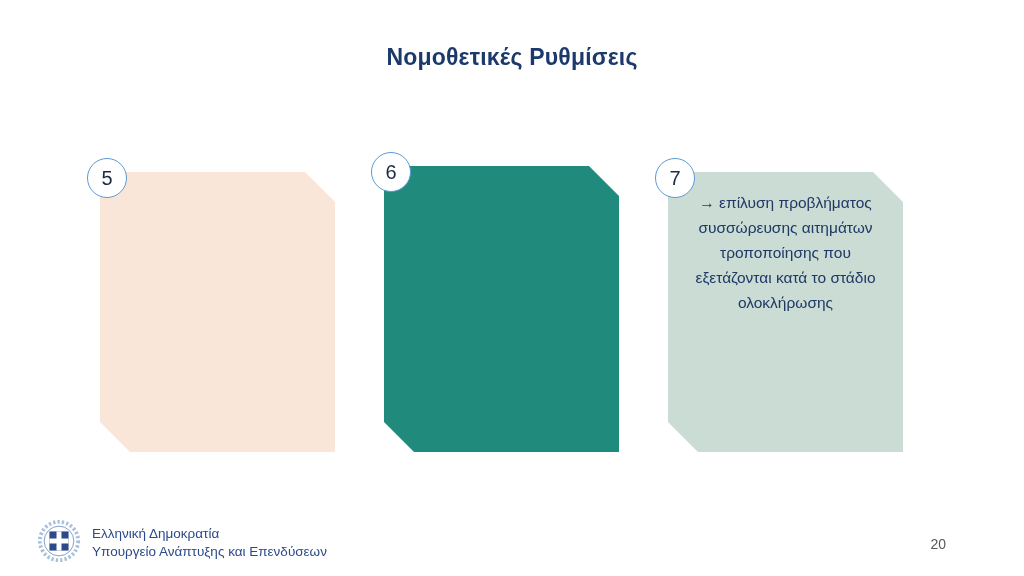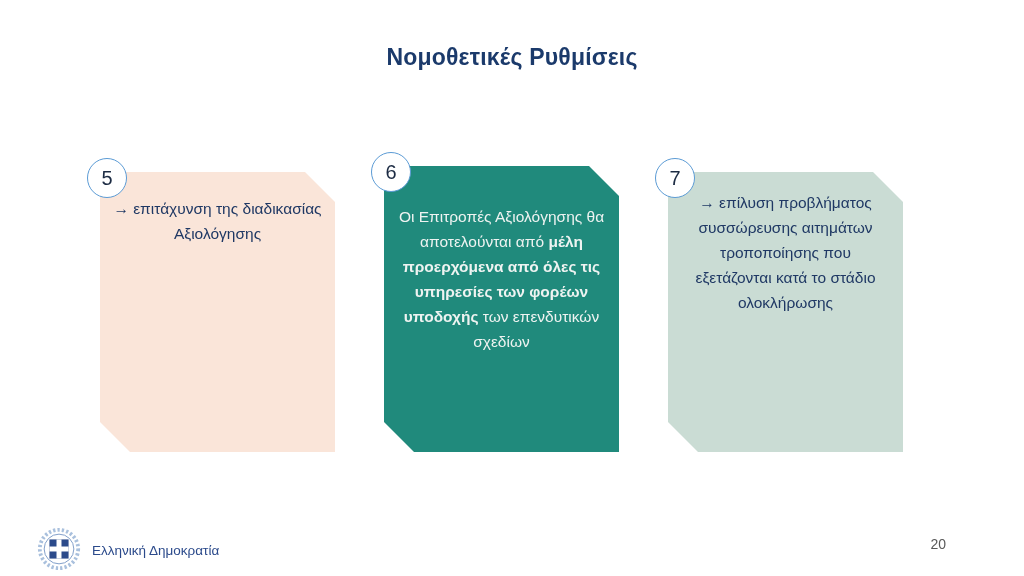--- a/index.html
+++ b/index.html
@@ -58,21 +58,21 @@
     border-radius:50%;
     background:#fff;
     border:1.5px solid var(--badge-border, #5b9bd5);
     display:flex; align-items:center; justify-content:center;
     font-size:20px;
     color:#1c2b43;
     z-index:2;
   }
   .footer {
     position:absolute;
-    left:36px; bottom:0;
+    left:36px; bottom:8px;
     display:flex; align-items:center; gap:10px;
   }
   .footer-text {
     color:var(--footer-text, #2b4a8b);
     font-size:13.5px;
     line-height:18px;
   }
   .page-number {
     position:absolute;
     right:78px; bottom:24px;
@@ -88,32 +88,28 @@
   <h1 class="title">Νομοθετικές Ρυθμίσεις</h1>
 
   <div class="cards">
 
     <div class="card card-5" style="color: rgb(31, 56, 100);">
       <div class="card-shape" style="background: rgb(250, 229, 217);"></div>
       <div class="badge">
         <span>5</span>
       </div>
       <div class="card-body">
-          <p><span>→ επιτάχυνση της διαδικασίας Αξιολόγησης</span></p>
         </div>
     </div>
 
     <div class="card card-6" style="color: rgb(238, 243, 241);">
       <div class="card-shape" style="background: rgb(32, 138, 124);"></div>
       <div class="badge">
         <span>6</span>
       </div>
-      <div class="card-body">
-          <p><span>Οι Επιτροπές Αξιολόγησης θα αποτελούνται από </span><b>μέλη προερχόμενα από όλες τις υπηρεσίες των φορέων υποδοχής</b><span> των επενδυτικών σχεδίων</span></p>
-        </div>
     </div>
 
     <div class="card card-7" style="color: rgb(31, 56, 100);">
       <div class="card-shape" style="background: rgb(202, 220, 212);"></div>
       <div class="badge">
         <span>7</span>
       </div>
       <div class="card-body">
           <p><span>→ επίλυση προβλήματος συσσώρευσης αιτημάτων τροποποίησης που εξετάζονται κατά το στάδιο ολοκλήρωσης</span></p>
         </div>
@@ -126,18 +122,19 @@
       <svg width="46" height="46" viewBox="0 0 48 48" aria-hidden="true">
         <circle cx="24" cy="24" r="20" fill="none" stroke="#a9c0dd" stroke-width="4" stroke-dasharray="2.4 2.2"></circle>
         <circle cx="24" cy="24" r="15.5" fill="none" stroke="#7d9cc8" stroke-width="1"></circle>
         <rect x="14" y="14" width="20" height="20" fill="#2b4a8b"></rect>
         <rect x="21.4" y="14" width="5.2" height="20" fill="#ffffff"></rect>
         <rect x="14" y="21.4" width="20" height="5.2" fill="#ffffff"></rect>
       </svg>
     </span>
     <div class="footer-text">
       <div>Ελληνική Δημοκρατία</div>
+      <div>Υπουργείο Ανάπτυξης και Επενδύσεων</div>
     </div>
   </div>
 
   <div class="page-number">20</div>
 
 </div>
 
 </body></html>

